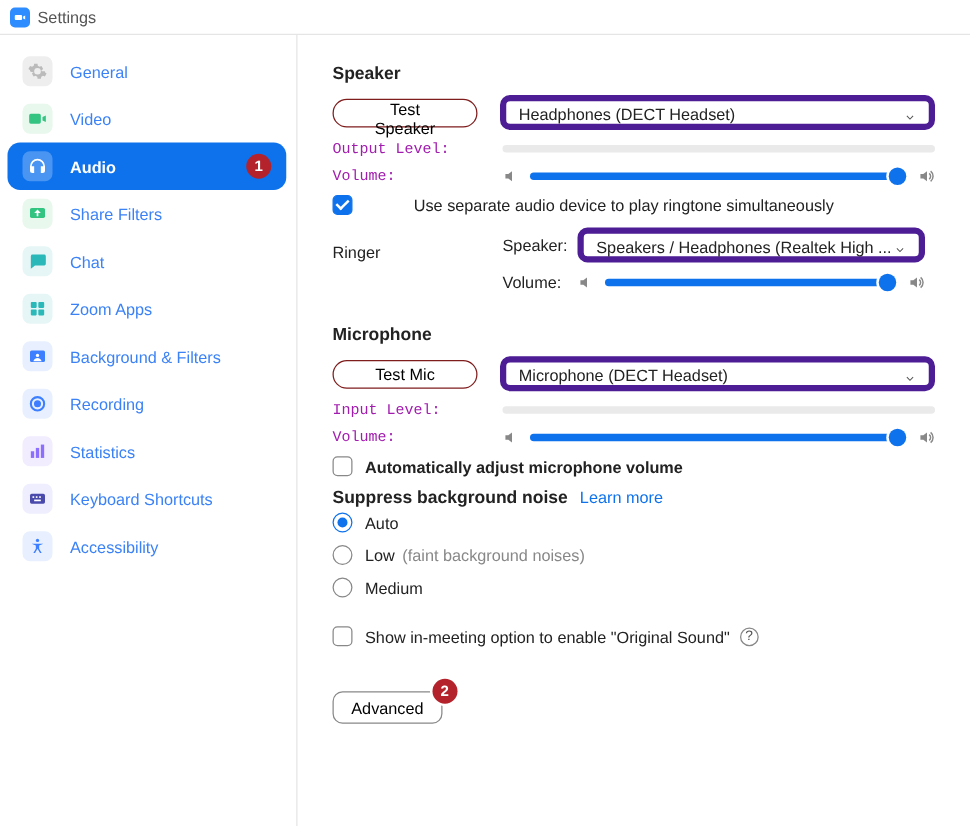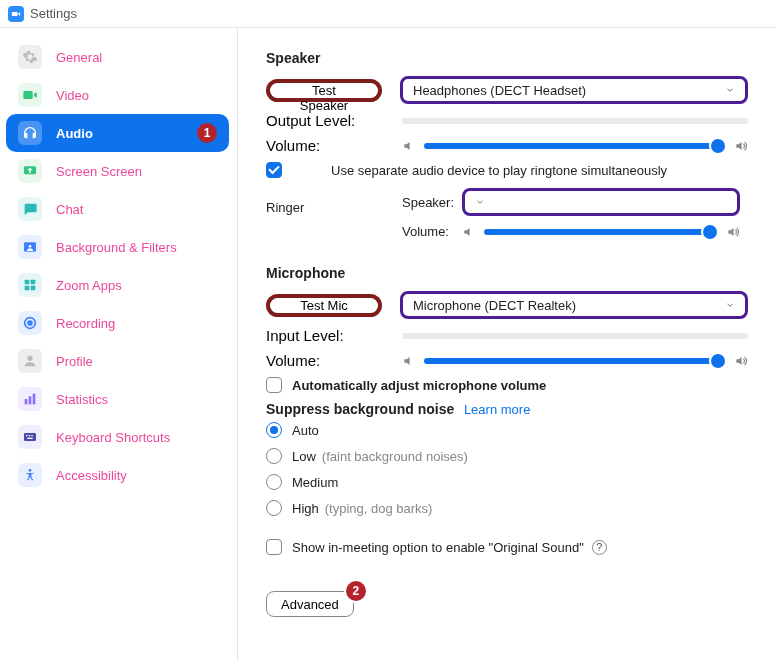--- a/index.html
+++ b/index.html
@@ -2,33 +2,33 @@
 <html><head>
 <meta charset="utf-8">
 <style>
   * { box-sizing: border-box; font-family: -apple-system, BlinkMacSystemFont, "Segoe UI", Helvetica, Arial, sans-serif; }
   body { margin:0; padding:0; background:#fff; color:#222; font-size:13px; width:776px; height:661px; overflow:hidden; position:relative; }
   .titlebar { height:28px; display:flex; align-items:center; padding:0 8px; border-bottom:1px solid #e5e5e5; color:#555; font-size:13px; }
   .titlebar .logo { width:16px; height:16px; background:#2D8CFF; border-radius:4px; margin-right:6px; display:flex; align-items:center; justify-content:center; }
   .titlebar .logo svg { width:10px; height:10px; fill:#fff; }
   .container { display:flex; height:calc(100% - 28px); }
   .sidebar { width:238px; border-right:1px solid #e5e5e5; padding:10px 8px 10px 6px; }
-  .nav-item { display:flex; align-items:center; height:38px; padding:0 12px; border-radius:10px; cursor:pointer; color:#ec4899; position:relative; }
+  .nav-item { display:flex; align-items:center; height:38px; padding:0 12px; border-radius:10px; cursor:pointer; color:#3b82f6; position:relative; }
   .nav-item .nicon { width:24px; height:24px; border-radius:6px; margin-right:14px; display:flex; align-items:center; justify-content:center; }
   .nav-item.active { background:#0E72ED; color:#fff; font-weight:600; }
   .nav-item:not(.active) .nicon { opacity:1; }
   .badge { position:absolute; min-width:20px; height:20px; padding:0 5px; border-radius:10px; background:#b4232c; color:#fff; font-size:12px; font-weight:600; display:flex; align-items:center; justify-content:center; box-shadow:0 0 0 2px #0E72ED; }
   .badge.sb { right:12px; top:9px; box-shadow:0 0 0 2px #0E72ED; }
   .content { flex:1; padding:22px 28px 18px 28px; position:relative; overflow:auto; }
   .section-title { font-weight:600; font-size:14px; margin-bottom:10px; }
   .row { display:flex; align-items:center; margin-bottom:8px; }
-  .pill-btn { border:4px solid #7f1d1d; background:#fff; border-radius:14px; height:23px; padding:0 20px; font-size:13px; cursor:pointer; }
-  .dropdown { flex:1; height:28px; border:3px solid #4c1d95; border-radius:8px; background:#fff; display:flex; align-items:center; padding:0 10px; cursor:pointer; justify-content:space-between; font-size:13px; }
+  .pill-btn { border:1px solid #7f1d1d; background:#fff; border-radius:14px; height:23px; padding:0 20px; font-size:13px; cursor:pointer; }
+  .dropdown { flex:1; height:28px; border:5px solid #4c1d95; border-radius:8px; background:#fff; display:flex; align-items:flex-end; padding:0 10px; cursor:pointer; justify-content:space-between; font-size:13px; }
   .chev { width:10px; height:10px; }
-  .label-col { width:136px; color:#000000; font-size:15px; }
+  .label-col { width:136px; color:#a21caf; font-size:12px;font-family:Liberation Mono, monospace; }
   .meter-track { flex:1; height:6px; background:#eaeaea; border-radius:3px; }
   .slider-wrap { flex:1; display:flex; align-items:center; gap:8px; }
   .mute-icon,.vol-icon { width:14px; height:14px; fill:#888; flex-shrink:0; }
   .slider { flex:1; position:relative; height:6px; background:#0E72ED; border-radius:3px; }
   .slider .tail { position:absolute; right:0; top:0; height:6px; width:12px; background:#d0d0d0; border-radius:0 3px 3px 0; }
   .slider .thumb { position:absolute; right:8px; top:50%; transform:translate(50%,-50%); width:14px; height:14px; border-radius:50%; background:#0E72ED; box-shadow:0 0 0 2px #fff; }
   .ck { width:16px; height:16px; border:1px solid #888; border-radius:4px; margin-right:10px; flex-shrink:0; display:flex; align-items:center; justify-content:center; cursor:pointer; }
   .ck.checked { background:#0E72ED; border-color:#0E72ED; }
   .ck.checked::after { content:""; width:4px; height:8px; border:solid #fff; border-width:0 2px 2px 0; transform:rotate(45deg) translate(-1px,-1px); }
   .ringer-row { display:flex; align-items:center; margin-bottom:8px; }
@@ -86,68 +86,59 @@
       <span>Audio</span>
       <span class="badge sb">1</span>
     </div>
     <div class="nav-item">
       <span class="nicon" style="background:#e8f8ec;">
           <svg width="16" height="16" viewBox="0 0 24 24" fill="#33c481">
             <rect x="3" y="5" width="18" height="12" rx="2"></rect>
             <path fill="#fff" d="M12 7l4 4h-3v4h-2v-4H8z"></path>
           </svg>
         </span>
-      <span>Screen Screen</span>
+      <span>Share Filters</span>
     </div>
     <div class="nav-item">
       <span class="nicon" style="background:#e6f6f6;">
           <svg width="16" height="16" viewBox="0 0 24 24" fill="#2bb8b8">
             <path d="M4 4h16a2 2 0 0 1 2 2v9a2 2 0 0 1-2 2H9l-5 4V6a2 2 0 0 1 2-2z"></path>
           </svg>
         </span>
       <span>Chat</span>
-    </div>
-    <div class="nav-item">
-      <span class="nicon" style="background:#e8f0ff;">
-          <svg width="16" height="16" viewBox="0 0 24 24" fill="#3d7fff">
-            <rect x="3" y="5" width="18" height="14" rx="2"></rect>
-            <circle cx="12" cy="11" r="2" fill="#fff"></circle>
-            <path fill="#fff" d="M7 18c1-3 3-4 5-4s4 1 5 4z"></path>
-          </svg>
-        </span>
-      <span>Background &amp; Filters</span>
     </div>
     <div class="nav-item">
       <span class="nicon" style="background:#e6f6f6;">
           <svg width="16" height="16" viewBox="0 0 24 24" fill="#2bb8b8">
             <rect x="4" y="4" width="7" height="7" rx="1"></rect>
             <rect x="13" y="4" width="7" height="7" rx="1"></rect>
             <rect x="4" y="13" width="7" height="7" rx="1"></rect>
             <rect x="13" y="13" width="7" height="7" rx="1"></rect>
           </svg>
         </span>
       <span>Zoom Apps</span>
     </div>
     <div class="nav-item">
       <span class="nicon" style="background:#e8f0ff;">
+          <svg width="16" height="16" viewBox="0 0 24 24" fill="#3d7fff">
+            <rect x="3" y="5" width="18" height="14" rx="2"></rect>
+            <circle cx="12" cy="11" r="2" fill="#fff"></circle>
+            <path fill="#fff" d="M7 18c1-3 3-4 5-4s4 1 5 4z"></path>
+          </svg>
+        </span>
+      <span>Background &amp; Filters</span>
+    </div>
+    <div class="nav-item">
+      <span class="nicon" style="background:#e8f0ff;">
           <svg width="16" height="16" viewBox="0 0 24 24" fill="none" stroke="#3d7fff" stroke-width="2.5">
             <circle cx="12" cy="12" r="8"></circle>
             <circle cx="12" cy="12" r="3" fill="#3d7fff"></circle>
           </svg>
         </span>
       <span>Recording</span>
-    </div>
-    <div class="nav-item">
-      <span class="nicon" style="background:#eee;">
-          <svg width="16" height="16" viewBox="0 0 24 24" fill="#bbb">
-            <circle cx="12" cy="8" r="4"></circle>
-            <path d="M4 20c0-4 4-6 8-6s8 2 8 6z"></path>
-          </svg>
-        </span>
-      <span>Profile</span>
     </div>
     <div class="nav-item">
       <span class="nicon" style="background:#f2ecff;">
           <svg width="16" height="16" viewBox="0 0 24 24" fill="#8d6fff">
             <rect x="4" y="12" width="4" height="8"></rect>
             <rect x="10" y="8" width="4" height="12"></rect>
             <rect x="16" y="4" width="4" height="16"></rect>
           </svg>
         </span>
       <span>Statistics</span>
@@ -210,20 +201,21 @@
 
     <div class="row" style="margin-top:8px;gap:39px;">
       <span class="ck checked"></span>
       <span>Use separate audio device to play ringtone simultaneously</span>
     </div>
 
     <div class="ringer-row" style="margin-top:10px;">
       <div class="ringer-label">Ringer</div>
       <div class="ringer-sub">Speaker:</div>
       <div class="dropdown sm">
+        <span>Speakers / Headphones (Realtek High ...</span>
         <svg class="chev" viewBox="0 0 24 24" fill="none" stroke="#555" stroke-width="2">
             <path d="M6 9l6 6 6-6"></path>
           </svg>
       </div>
     </div>
     <div class="ringer-row">
       <div class="ringer-label"></div>
       <div class="ringer-sub">Volume:</div>
       <div class="slider-wrap" style="flex:0 0 278px;">
         <svg class="mute-icon" viewBox="0 0 24 24">
@@ -238,21 +230,21 @@
             <path d="M16 8a5 5 0 0 1 0 8M18 5a9 9 0 0 1 0 14" fill="none" stroke="#888" stroke-width="2"></path>
           </svg>
       </div>
     </div>
 
     <div class="spacer"></div>
     <div class="section-title">Microphone</div>
     <div class="row">
       <button class="pill-btn" style="width:116px;margin-right:18px;">Test Mic</button>
       <div class="dropdown">
-        <span>Microphone (DECT Realtek)</span>
+        <span>Microphone (DECT Headset)</span>
         <svg class="chev" viewBox="0 0 24 24" fill="none" stroke="#555" stroke-width="2">
             <path d="M6 9l6 6 6-6"></path>
           </svg>
       </div>
     </div>
     <div class="row">
       <div class="label-col">Input Level:</div>
       <div class="meter-track"></div>
     </div>
     <div class="row">
@@ -287,25 +279,20 @@
     </div>
     <div class="radio-row">
       <span class="radio"></span>
       <span>Low</span>
       <span class="hint">(faint background noises)</span>
     </div>
     <div class="radio-row">
       <span class="radio"></span>
       <span>Medium</span>
     </div>
-    <div class="radio-row">
-      <span class="radio"></span>
-      <span>High</span>
-      <span class="hint">(typing, dog barks)</span>
-    </div>
 
     <div class="spacer"></div>
     <div class="row">
       <span class="ck"></span>
       <span>Show in-meeting option to enable "Original Sound"</span>
       <span class="help-icon">?</span>
     </div>
 
     <div class="adv-wrap">
       <button class="adv-btn">Advanced</button>

